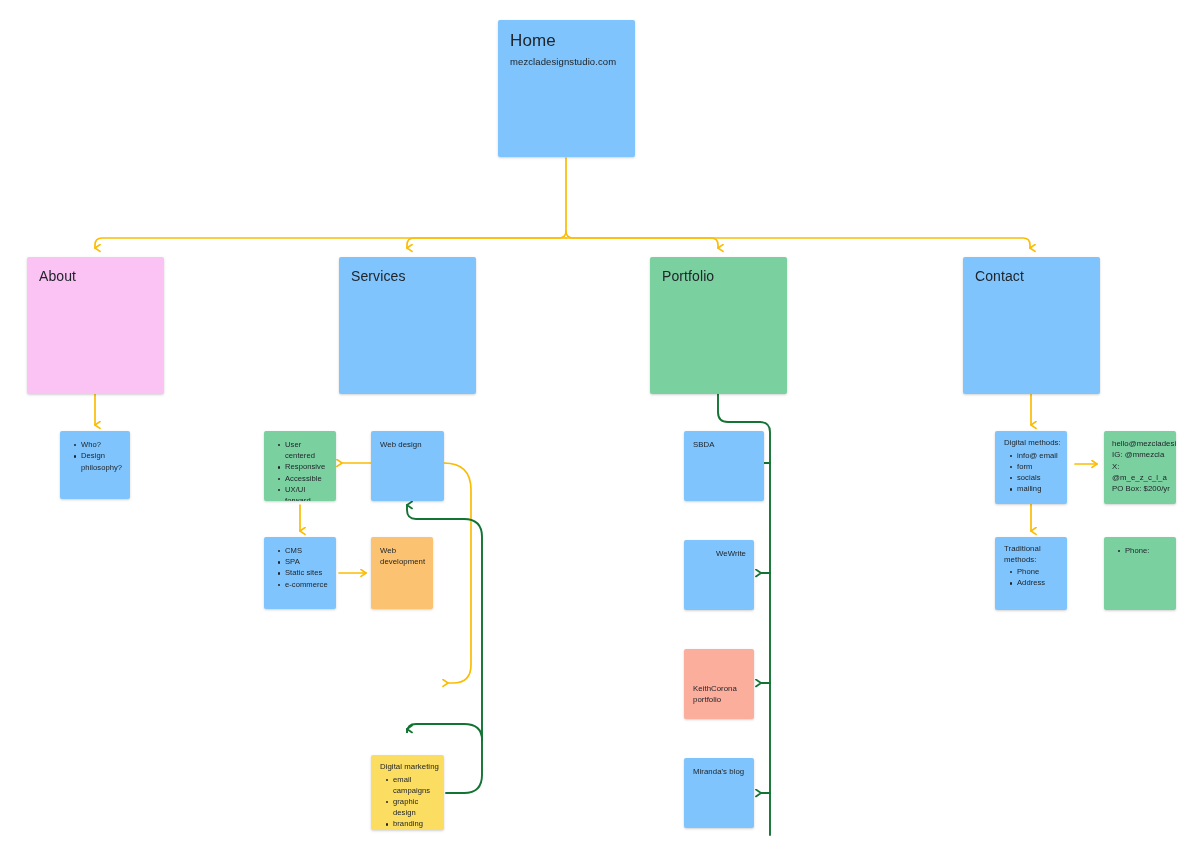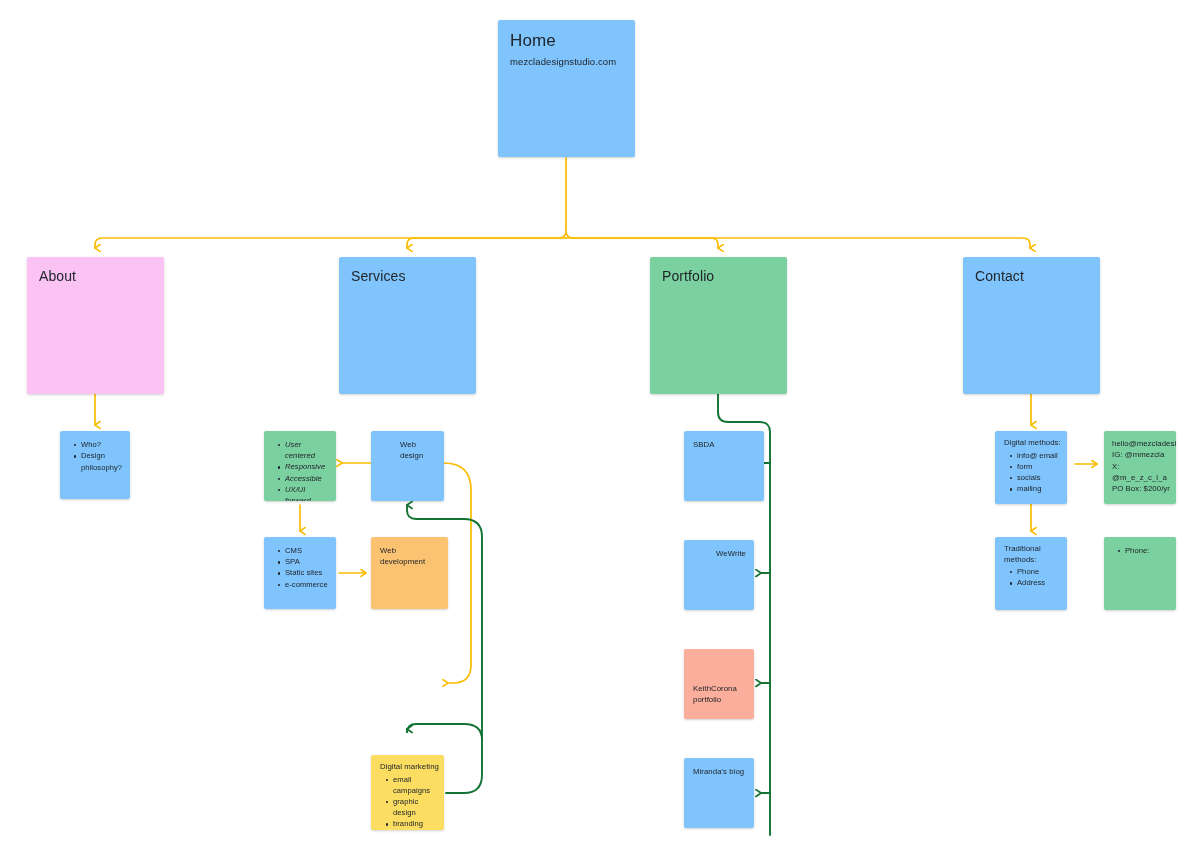--- a/index.html
+++ b/index.html
@@ -143,48 +143,48 @@
   <div class="node" style="left:60px;top:431px;width:70px;height:68px;background:#7FC4FC;">
     <div class="inner" style="padding:8px 8px 6px 10px;">
       <ul class="bul">
         <li>Who?</li>
         <li>Design philosophy?</li>
       </ul>
     </div>
   </div>
 
   <div class="node" style="left:264px;top:431px;width:72px;height:70px;background:#7BD0A0;">
-    <div class="inner" style="padding:8px 6px 6px 10px;font-style:italic;">
+    <div class="inner" style="padding:8px 6px 6px 10px;">
       <ul class="bul tight">
         <li>User centered</li>
         <li>Responsive</li>
         <li>Accessible</li>
         <li>UX/UI forward</li>
       </ul>
     </div>
   </div>
 
-  <div class="node" style="left:371px;top:431px;width:73px;height:70px;background:#7FC4FC;padding-left:20px;">
+  <div class="node" style="left:371px;top:431px;width:73px;height:70px;background:#7FC4FC;">
     <div class="inner" style="padding:8px 8px 6px 9px;">
       <div class="label-xs">Web design</div>
     </div>
   </div>
 
   <div class="node" style="left:264px;top:537px;width:72px;height:72px;background:#7FC4FC;">
     <div class="inner" style="padding:8px 6px 6px 10px;">
       <ul class="bul tight">
         <li>CMS</li>
         <li>SPA</li>
         <li>Static sites</li>
         <li>e-commerce</li>
       </ul>
     </div>
   </div>
 
-  <div class="node" style="left:371px;top:537px;width:77px;height:72px;background:#FBC271;">
+  <div class="node" style="left:371px;top:537px;width:62px;height:72px;background:#FBC271;">
     <div class="inner" style="padding:8px 10px 6px 9px;">
       <div class="label-xs">Web development</div>
     </div>
   </div>
 
 
   <div class="node" style="left:371px;top:755px;width:73px;height:75px;background:#FBDD62;">
     <div class="inner hdr-then-list" style="padding:7px 5px 5px 9px;">
       <div class="hd">Digital marketing</div>
       <ul class="bul tight" style="padding-left:13px;">

